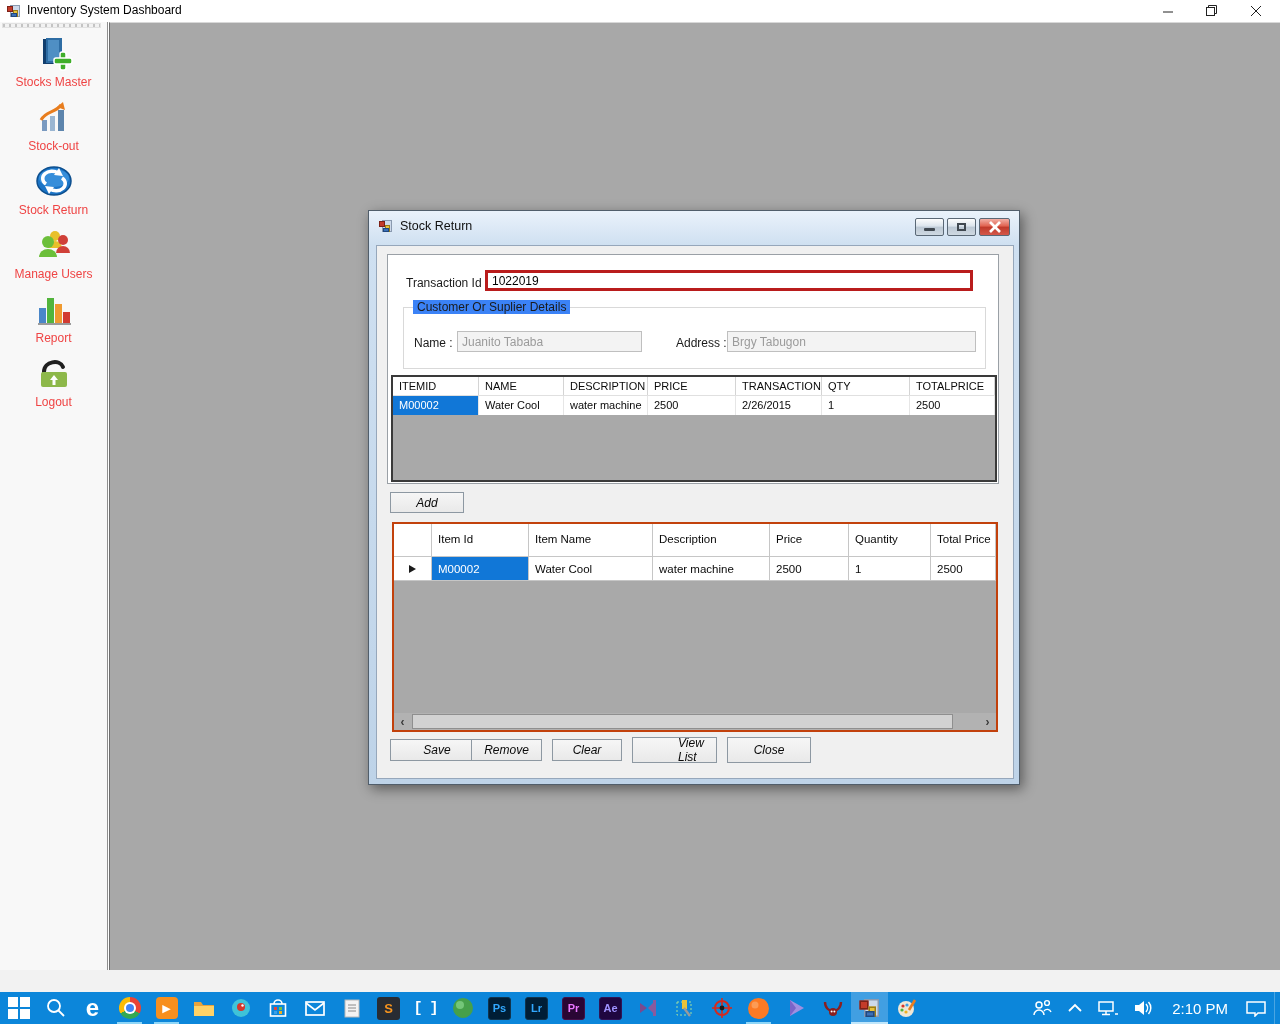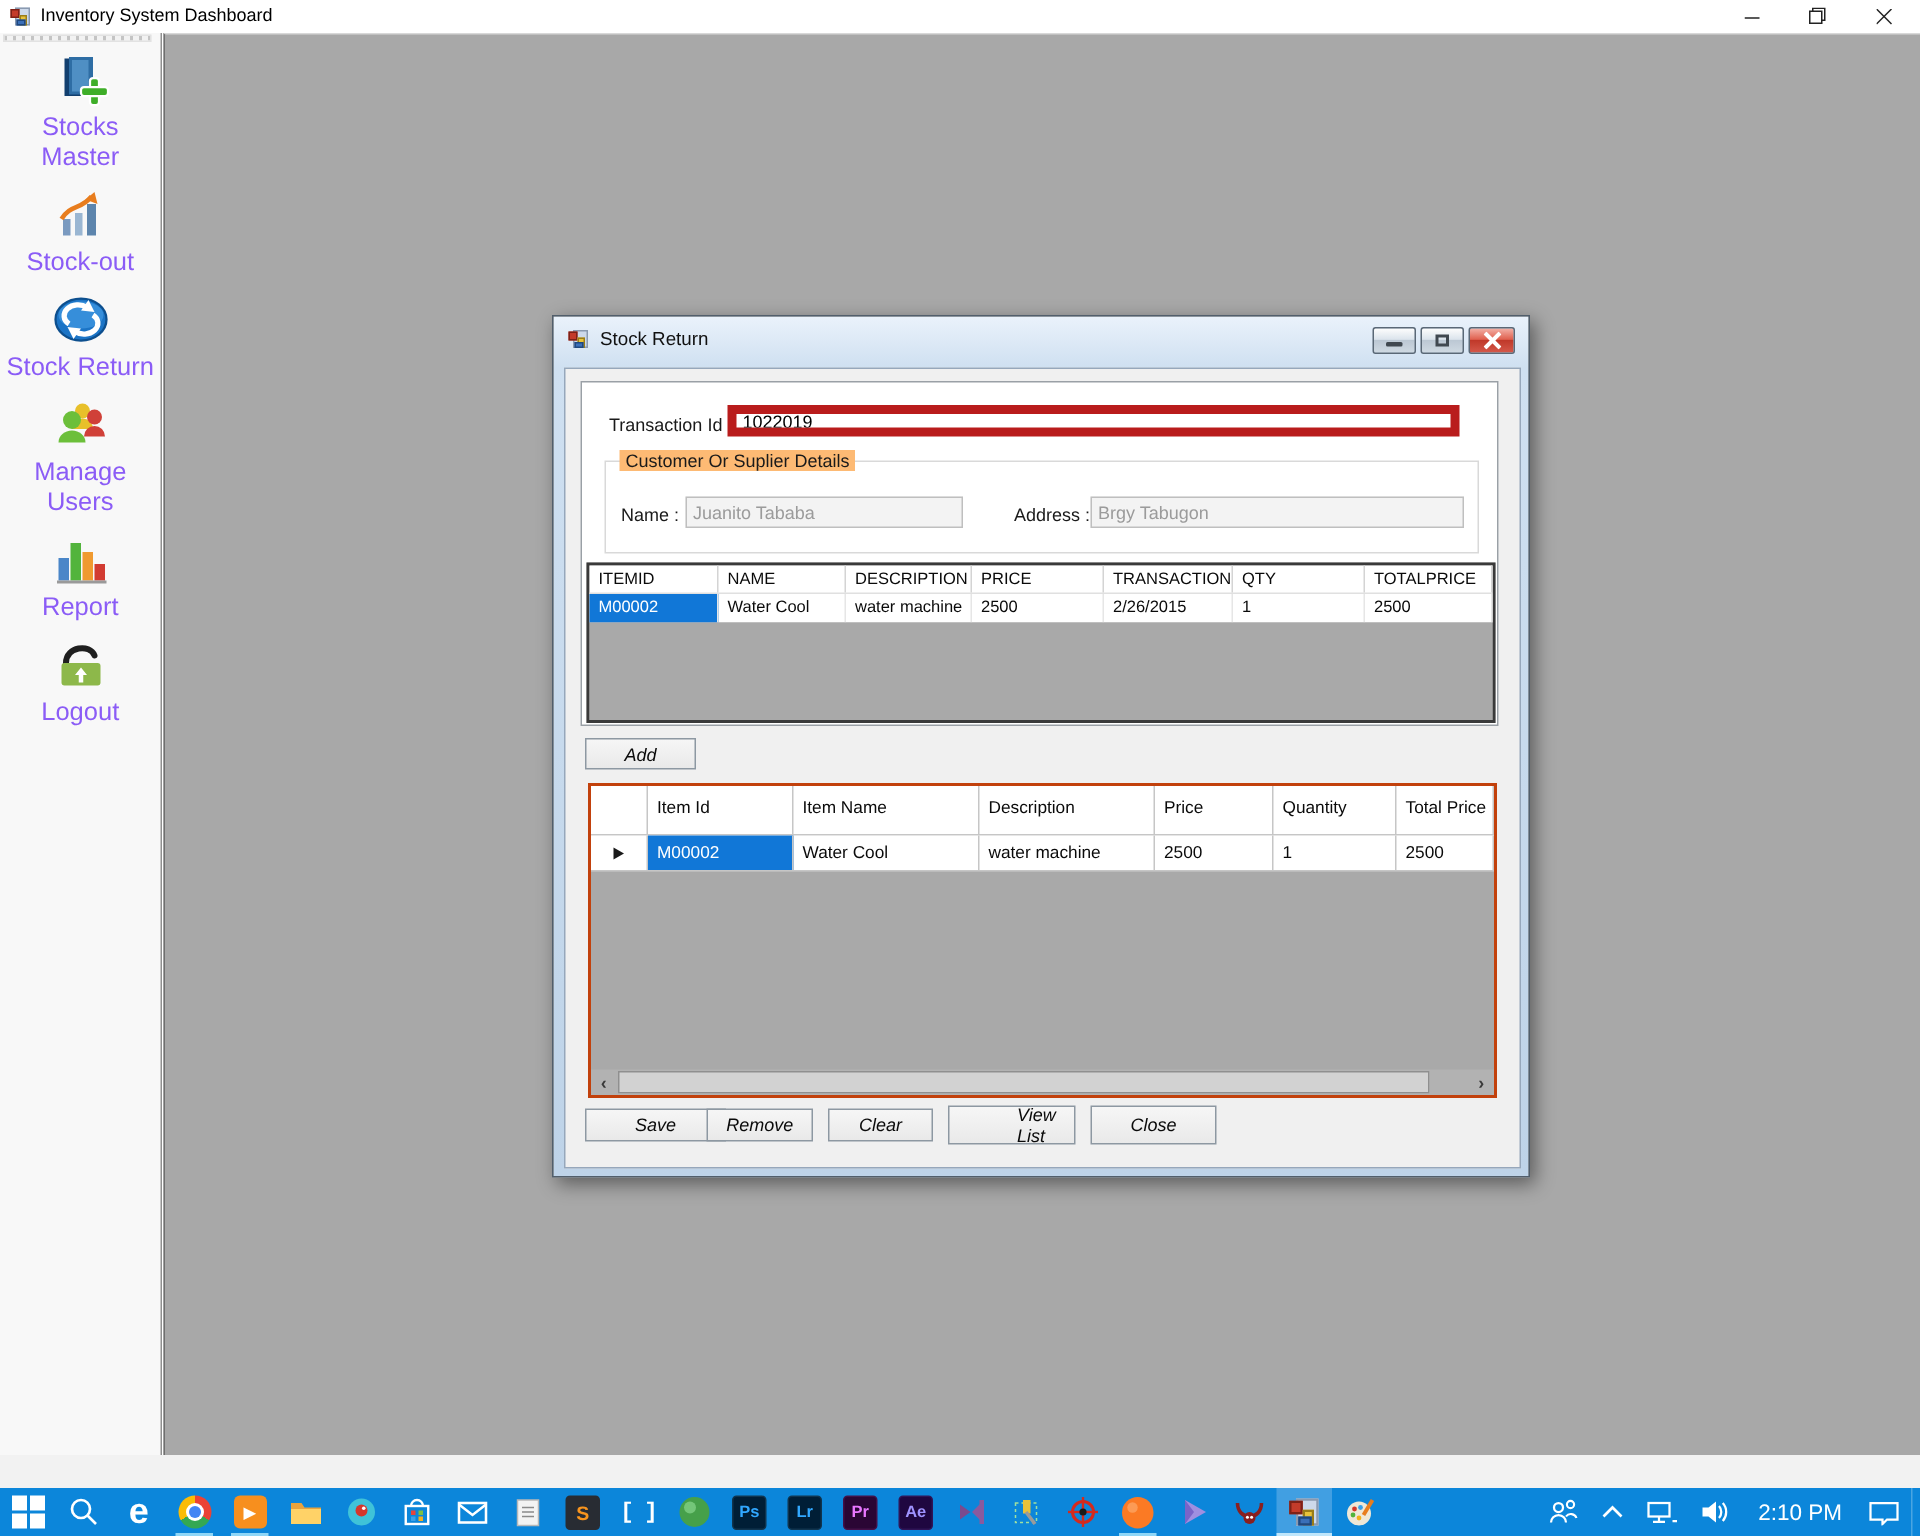--- a/index.html
+++ b/index.html
@@ -20,21 +20,21 @@
   .wf-ico .w  { position:absolute; left:3px; top:1px; width:10px; height:12px; border:1px solid #8a9ab0; background:#cdd9ea; }
   .wf-ico .r  { position:absolute; left:0; top:2px; width:6px; height:6px; background:#c43b2a; border:1px solid #7d2117; }
   .wf-ico .y  { position:absolute; left:6px; top:6px; width:5px; height:7px; background:#e8c23a; border:1px solid #9a7d18; }
   .wf-ico .b  { position:absolute; left:4px; top:9px; width:6px; height:4px; background:#3a6fb8; border:1px solid #20487e; }
 
   
   .sidebar { position:absolute; left:0; top:22px; width:108px; height:948px; background:#f8f8f8; border-right:1px solid #8f8f8f; }
   .sidebar .grip { height:5px; margin:1px 6px 4px 2px; background-image:repeating-linear-gradient(90deg,#c4c4c4 0 2px,transparent 2px 6px); border:1px solid #e2e2e2; background-color:#f2f2f2; }
   .side-item { width:100%; text-align:center; padding-top:2px; margin-bottom:7px; cursor:pointer; }
   .side-item .ic { width:42px; height:40px; margin:0 auto; display:flex; align-items:center; justify-content:center; }
-  .side-item .lbl { font-size:17px; color:#8b5cf6; margin-top:1px; }
+  .side-item .lbl { font-size:12px; color:#ef4444; margin-top:1px; }
 
   
   .mdi { position:absolute; left:109px; top:22px; width:1171px; height:948px; background:#a8a8a8; border-top:1px solid #d8d8d8; border-left:1px solid #6f6f6f; }
   .bottomstrip { position:absolute; left:0; top:970px; width:1280px; height:22px; background:#f2f2f2; }
 
   
   .modal { position:absolute; left:368px; top:210px; width:652px; height:575px;
            background:linear-gradient(180deg,#eaf2fb 0px,#cfe0f1 34px,#bed3e8 100%);
            border:1px solid #515e6b; box-shadow:3px 4px 12px rgba(0,0,0,.45); }
   .modal-title { position:absolute; left:10px; top:8px; display:flex; align-items:center; gap:7px; }
@@ -46,24 +46,24 @@
   .mcap.close { width:31px; background:linear-gradient(180deg,#f3b0a6,#e0614f 45%,#c0392a 50%,#d4584a); }
   .mcap.close svg { display:block; }
   .mcap .minus { width:11px; height:3px; background:#404850; border-radius:1px; margin-top:5px; }
   .mcap .maxsq { width:9px; height:8px; border:2px solid #404850; }
 
   .modal-client { position:absolute; left:7px; top:34px; width:638px; height:534px; background:#f0f0f0; border:1px solid #96a7bb; }
 
   
   .panel { position:absolute; left:10px; top:8px; width:612px; height:230px; background:#fff; border:1px solid #9aa0a6; }
   .fld-lbl { position:absolute; font-size:12px; color:#1a1a1a; }
-  .tb { position:absolute; height:21px; border:6px solid #b91c1c; background:#fff; font-size:12px; font-family:"Liberation Sans","DejaVu Sans",sans-serif; padding:0 4px; color:#000; }
+  .tb { position:absolute; height:21px; border:3px solid #b91c1c; background:#fff; font-size:12px; font-family:"Liberation Sans","DejaVu Sans",sans-serif; padding:0 4px; color:#000; }
   .tb.dis { background:#f3f3f3; border:1px solid #bfbfbf; color:#9b9b9b; }
   .groupbox { position:absolute; left:15px; top:52px; width:583px; height:62px; border:1px solid #d9d9d9; }
-  .groupbox .legend { position:absolute; left:9px; top:-8px; background:#fdba74; padding:0 4px; font-size:12px; color:#1a1a1a;text-align:right; }
+  .groupbox .legend { position:absolute; left:9px; top:-8px; background:#3b82f6; padding:0 4px; font-size:12px; color:#1a1a1a;text-align:right; }
 
   
   .listview { position:absolute; left:3px; top:120px; width:606px; height:107px; border:2px solid #3a3a3a; background:#a9a9a9; display:flex; flex-direction:column; }
   .lv-header { display:flex; height:19px; background:#fff; border-bottom:1px solid #e0e0e0; }
   .lv-header .cell { font-size:11px; color:#0a0a0a; padding:3px 0 0 6px; border-right:1px solid #d4d4d4; overflow:hidden; white-space:nowrap; }
   .lv-row { display:flex; height:19px; background:#fff; }
   .lv-row .cell { font-size:11px; color:#0a0a0a; padding:3px 0 0 6px; border-right:1px solid #e6e6e6; overflow:hidden; white-space:nowrap; }
   .c0{width:86px;} .c1{width:85px;} .c2{width:84px;} .c3{width:88px;} .c4{width:86px;} .c5{width:88px;} .c6{flex:1;}
   .cell.sel { background:#1177d7; color:#fff; }
   .lv-empty { flex:1; background:#a9a9a9; }

